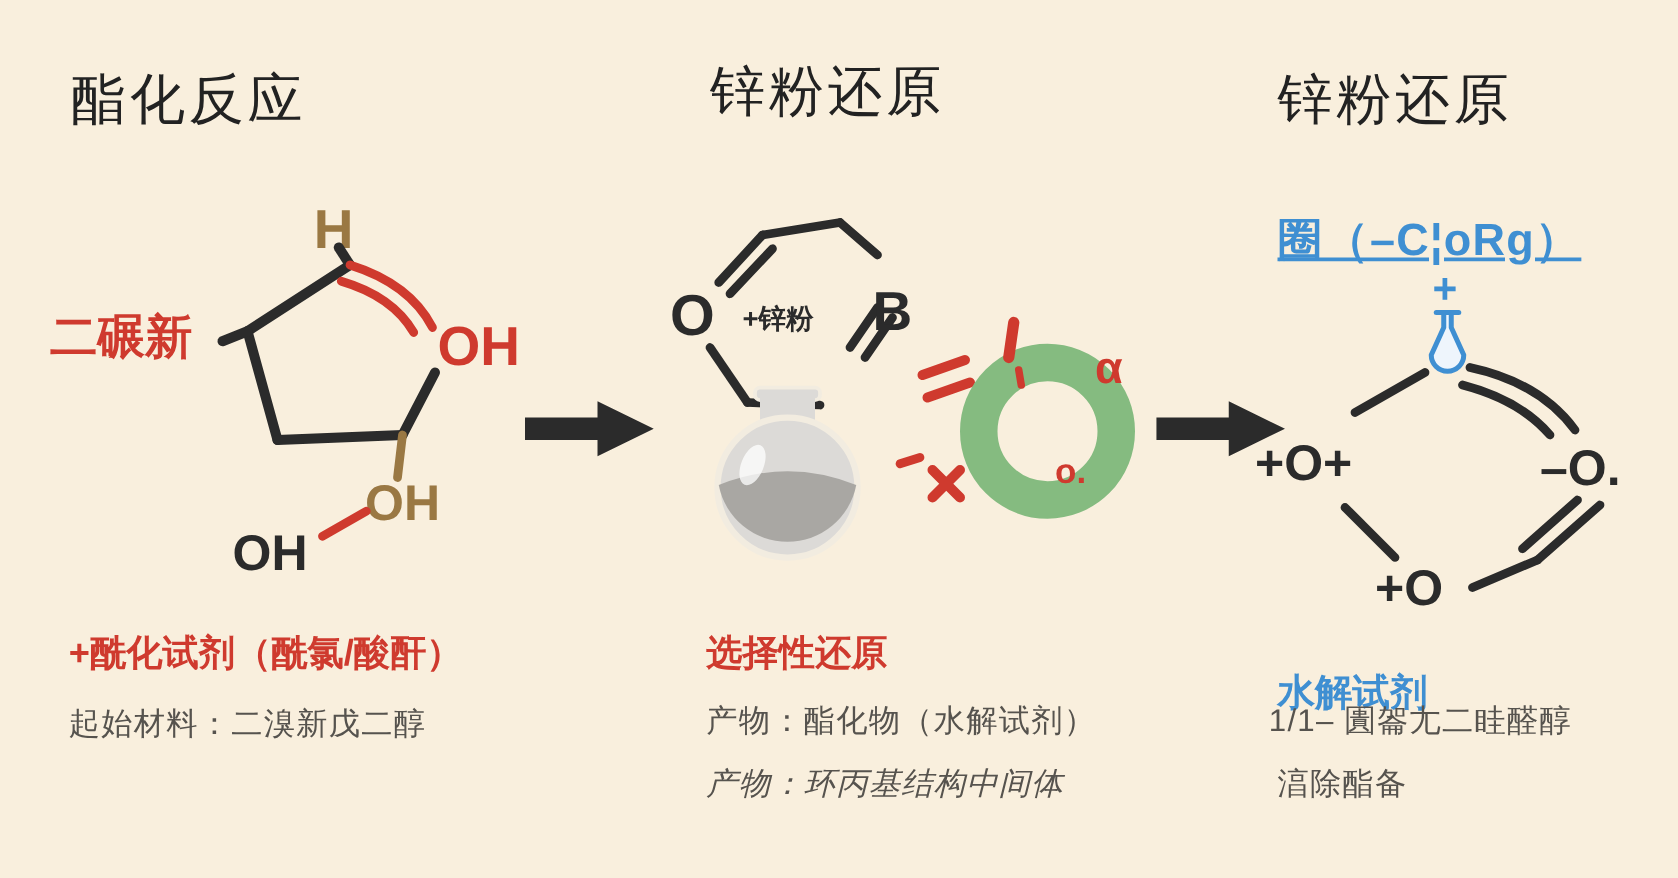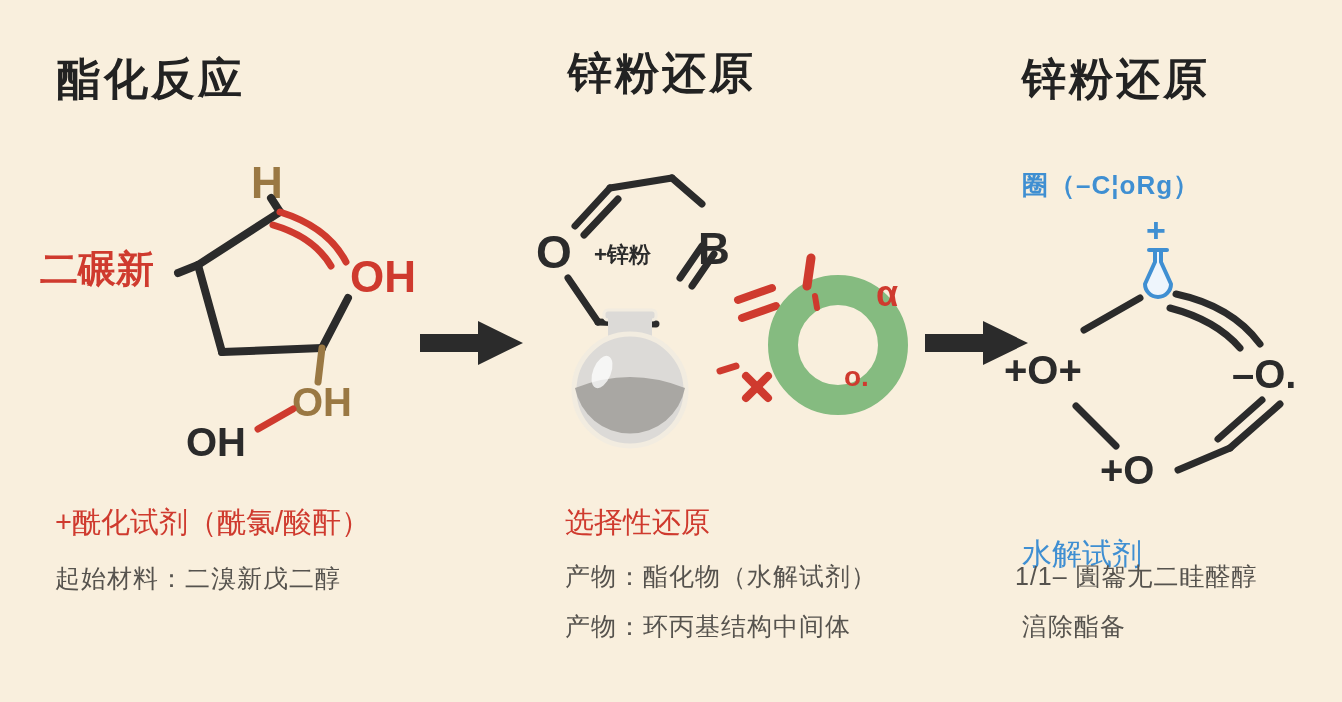--- a/index.html
+++ b/index.html
@@ -6,42 +6,42 @@
   html,body { width:1342px; height:702px; }
   body {
     background:#f9efdd;
     font-family:"Liberation Sans", sans-serif;
     overflow:hidden;
   }
   .canvas { position:relative; width:1342px; height:702px; background:#f9efdd; }
   .title {
     position:absolute;
     font-size:44px;
-    font-weight:bold;
+    font-weight:normal;
     color:#222222;
     letter-spacing:3px;
   }
   .t1 { left:57px;  top:50px; }
   .t2 { left:568px; top:44px; }
   .t3 { left:1022px; top:50px; }
-  .reagent { position:absolute; font-size:29px; font-weight:normal; }
+  .reagent { position:absolute; font-size:29px; font-weight:bold; }
   .reagent.red  { color:#cf3a2e; }
   .reagent.blue { color:#3f8fd2; }
   .r1 { left:55px;  top:503px; }
   .r2 { left:565px; top:503px;text-align:right; }
   .r3 { left:1022px; top:505px; font-size:30px;margin-top:29px; }
   .note { position:absolute; font-size:25px; color:#56534e; letter-spacing:1px;text-align:center; }
   .n1  { left:55px;  top:562px; }
   .n2a { left:565px; top:560px; }
-  .n2b { left:565px; top:610px; }
+  .n2b { left:565px; top:610px;font-style:italic; }
   .n3a { left:1015px; top:560px; }
   .n3b { left:1022px; top:610px; }
   .formula {
     position:absolute; left:1022px; top:168px;
-    font-size:26px; font-weight:bold; color:#3f8fd2; letter-spacing:1px;
+    font-size:36px; font-weight:bold; color:#3f8fd2; letter-spacing:1px;text-decoration:underline;
   }
   .svg-abs { position:absolute; }
   svg text { font-family:"Liberation Sans", sans-serif; font-weight:bold; }
 </style>
 </head>
 <body>
 
 <div class="canvas">
 
   <div class="title t1">酯化反应</div>

